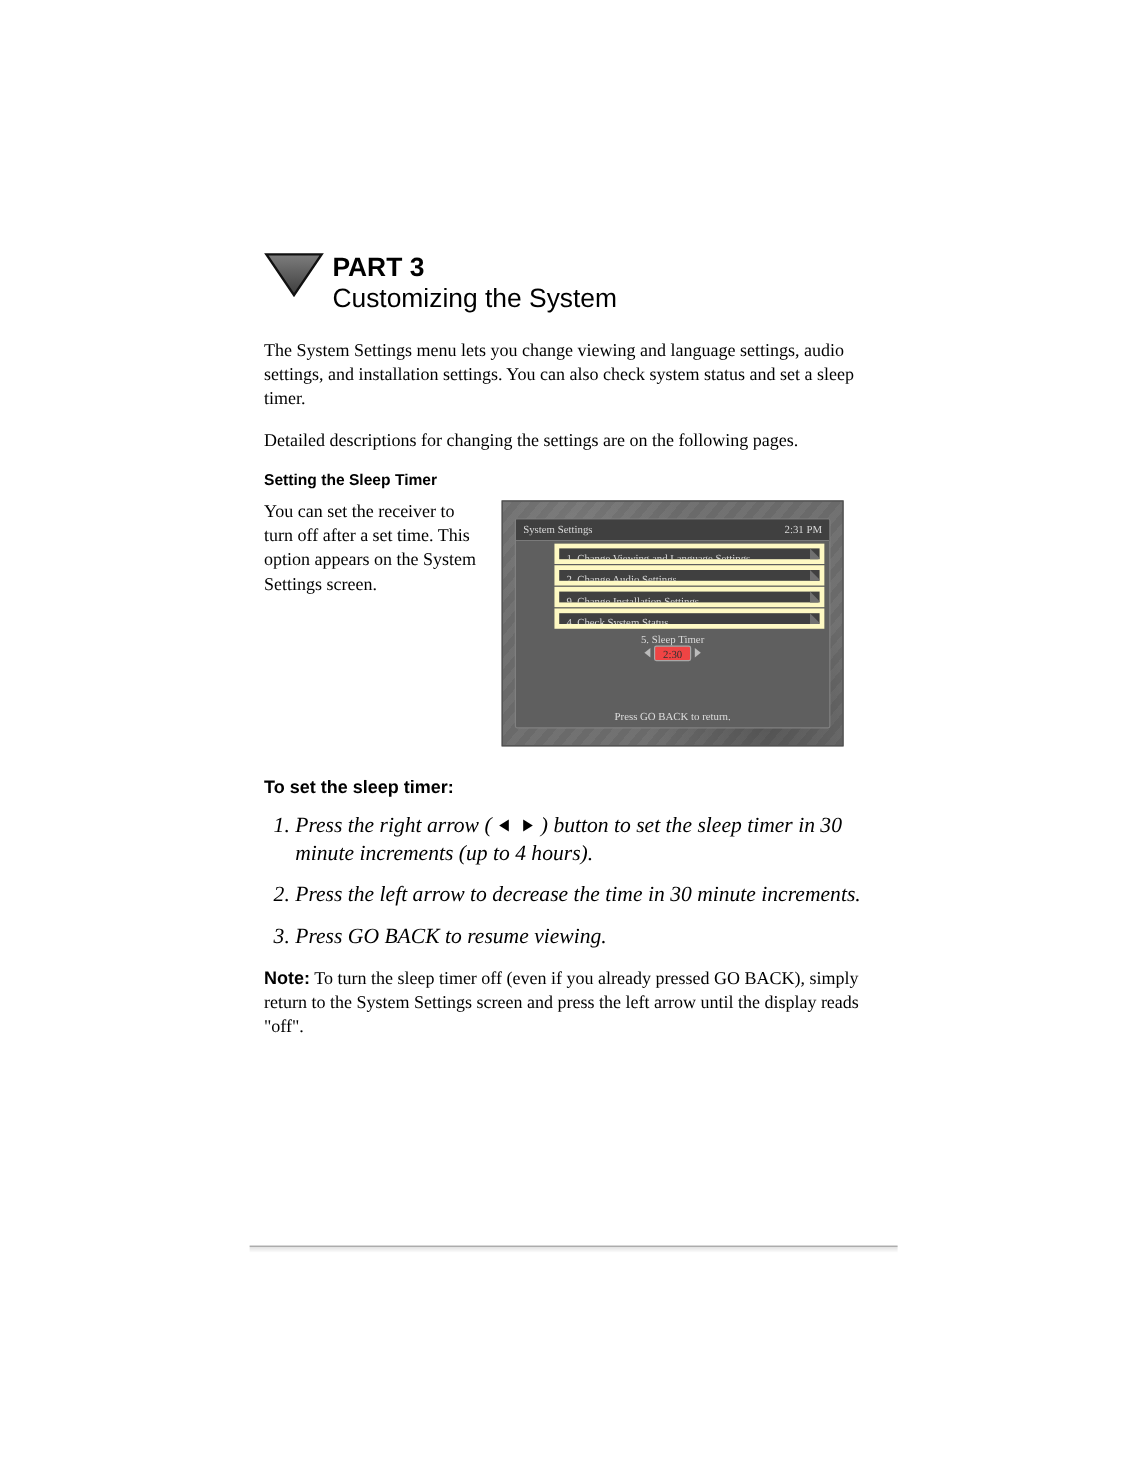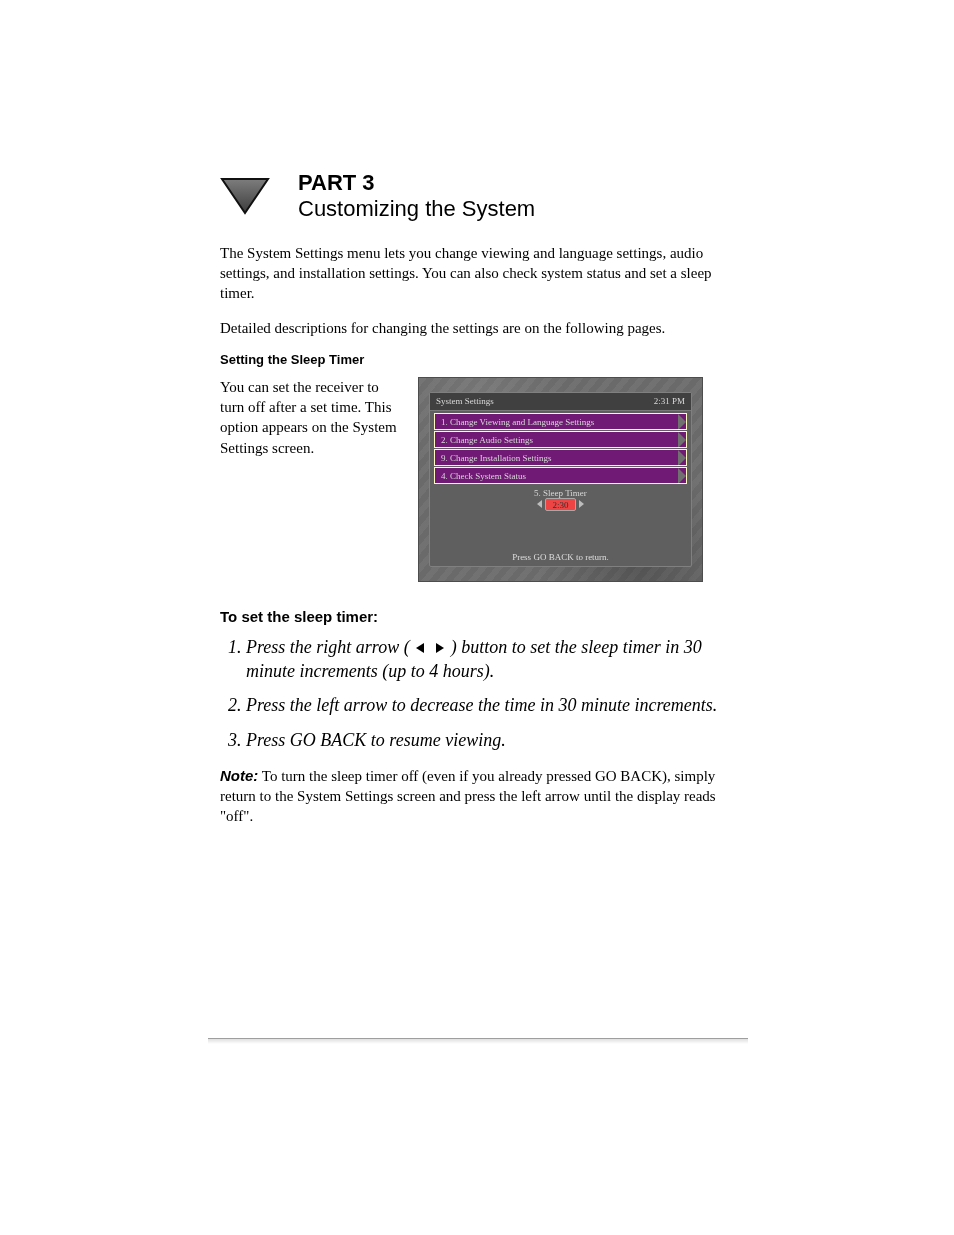--- a/index.html
+++ b/index.html
@@ -5,23 +5,24 @@
   * { box-sizing: border-box; margin: 0; padding: 0; }
   html, body { width: 954px; height: 1235px; background: #ffffff; font-family: Georgia, "Times New Roman", serif; color: #000; }
   .page {
     position: relative;
     width: 954px;
     height: 1235px;
     padding: 170px 210px 0 220px;
   }
   .section-header {
     display: flex;
-    align-items: center;
-    gap: 28px;
+    align-items: flex-start;
+    gap: 7px;
     margin-bottom: 20px;
+    margin-top: 40px;
   }
   .tri-icon svg { display: block; }
   .section-header-text { display: flex; flex-direction: column; }
   .section-title {
     font-family: Arial, Helvetica, sans-serif;
     font-weight: 700;
     font-size: 22px;
     line-height: 1.2;
   }
   .section-subtitle {
@@ -84,25 +85,26 @@
     background: #404040;
     border-bottom: 1px solid #7a7a7a;
     font-size: 9px;
   }
   .menu-list { padding: 2px 4px 0 4px; }
   .menu-item {
     position: relative;
     height: 17px;
     line-height: 17px;
     padding: 0 20px 0 6px;
-    background: #701a75;
-    border: 1px solid #fef9c3;
+    background: #404040;
+    border: 4px solid #fef9c3;
     margin-bottom: 1px;
     white-space: nowrap;
     overflow: hidden;
+    margin-left: 28px;
   }
   .menu-item::after {
     content: "";
     position: absolute;
     right: 0; top: 0;
     border-top: 8px solid transparent;
     border-bottom: 8px solid transparent;
     border-left: 8px solid #707070;
   }
   .menu-item-sleep {
@@ -153,21 +155,20 @@
   ol.steps li { margin-bottom: 10px; }
   .arrows-inline svg { display: inline-block; vertical-align: -2px; }
   .note {
     margin-top: 14px;
     font-size: 15px;
     line-height: 1.35;
   }
   .note-label {
     font-family: Arial, Helvetica, sans-serif;
     font-weight: 700;
-    font-style: italic;
   }
   .page-rule {
     position: absolute;
     left: 208px;
     width: 540px;
     top: 1038px;
     height: 6px;
   }
   .page-rule::before {
     content: "";

